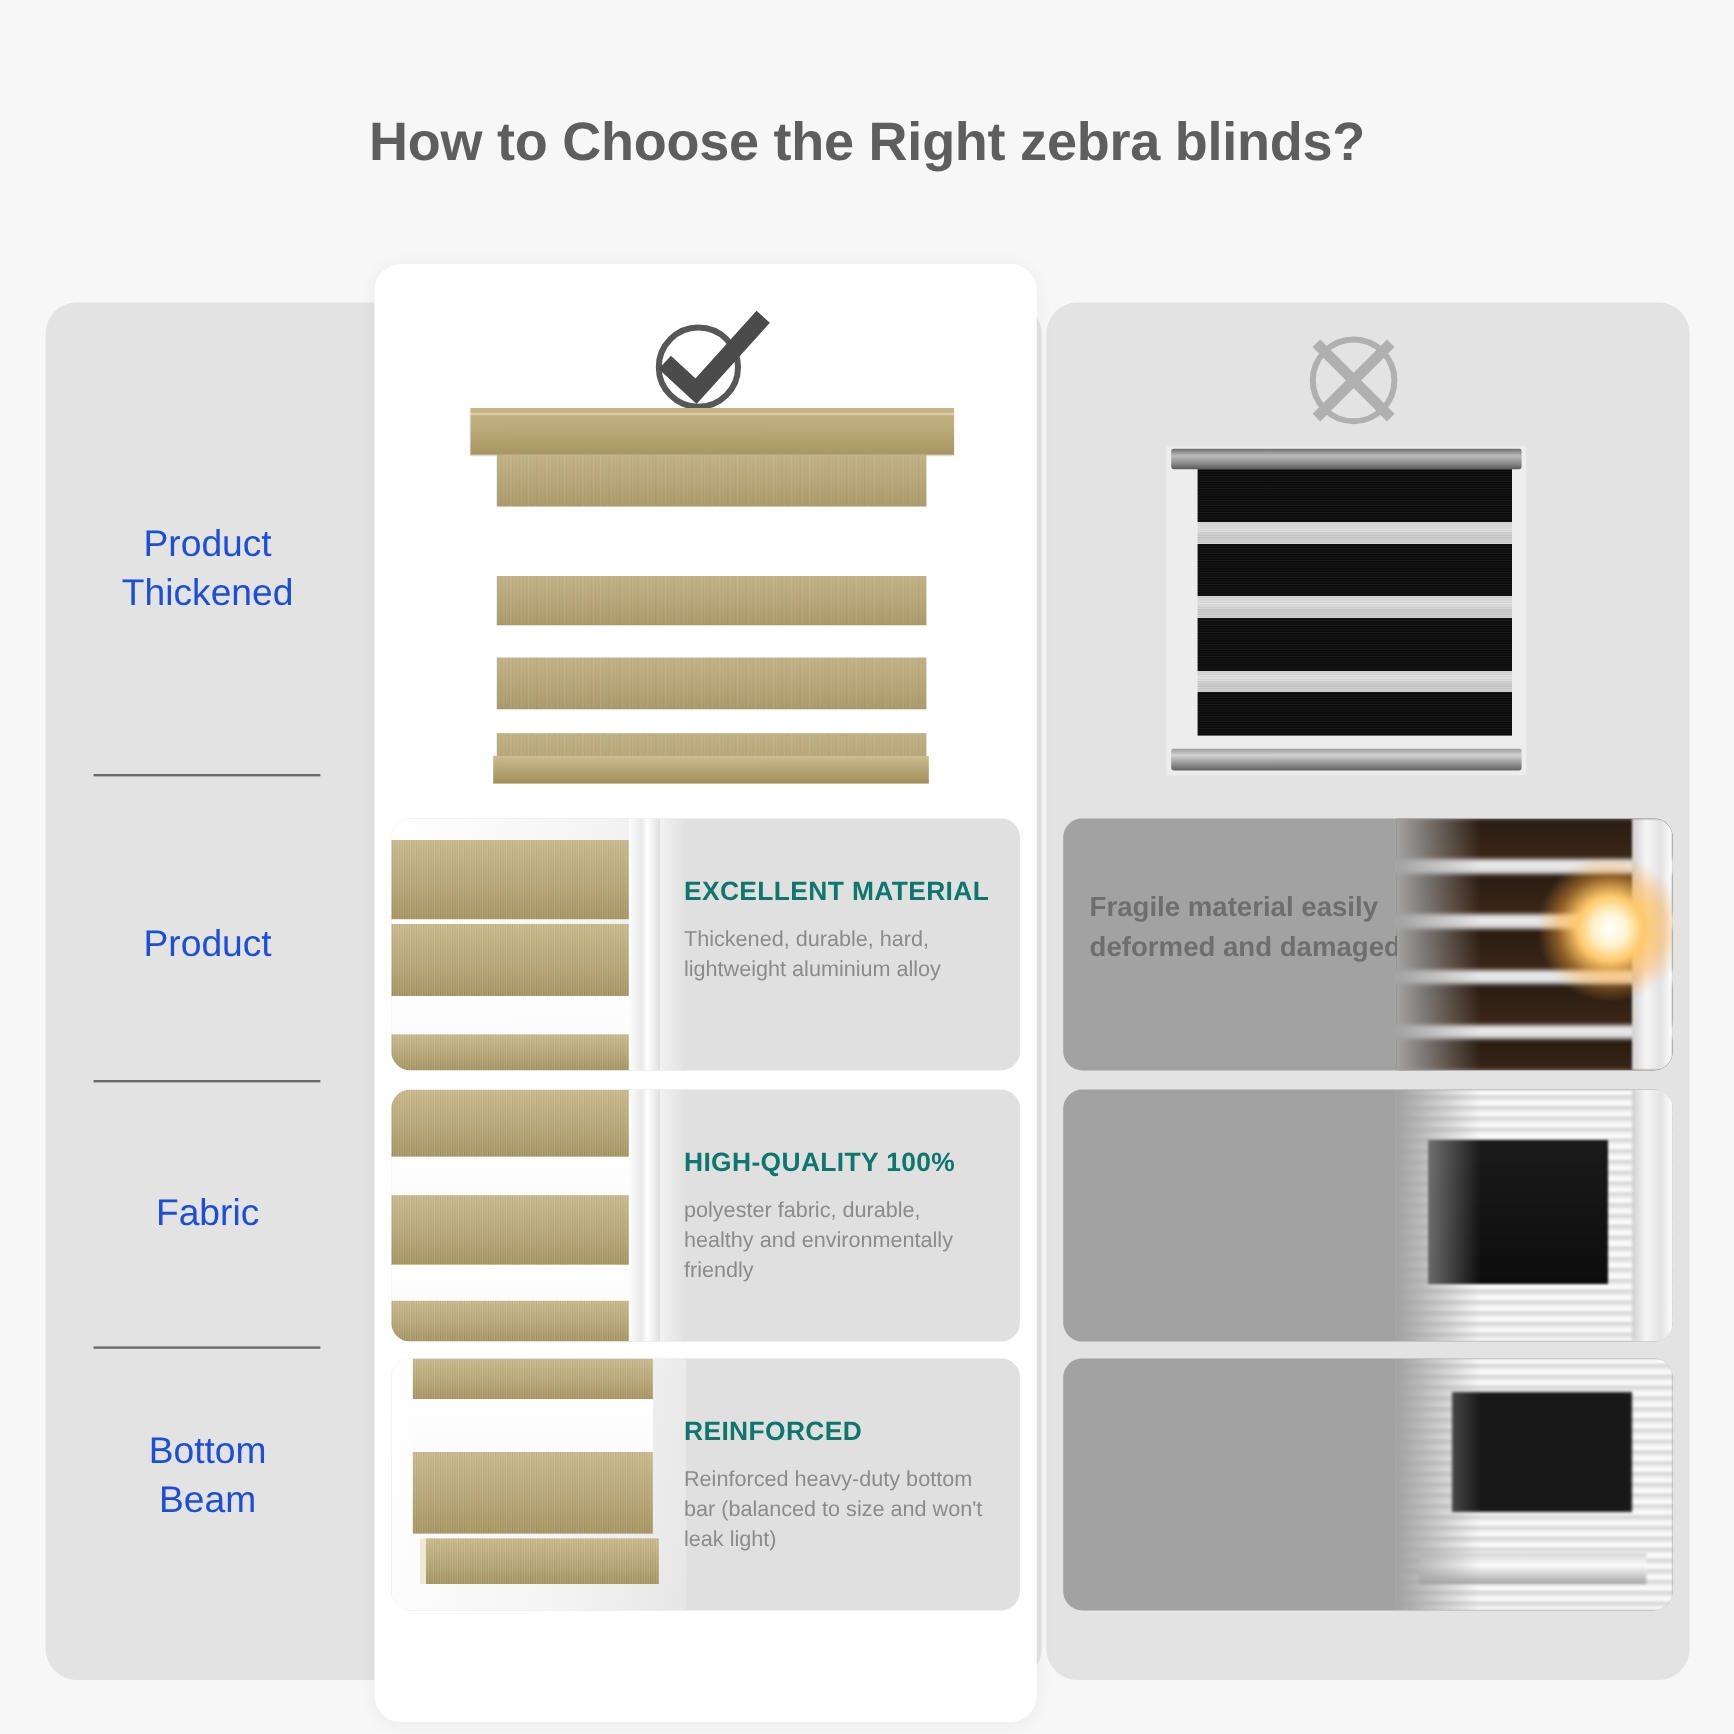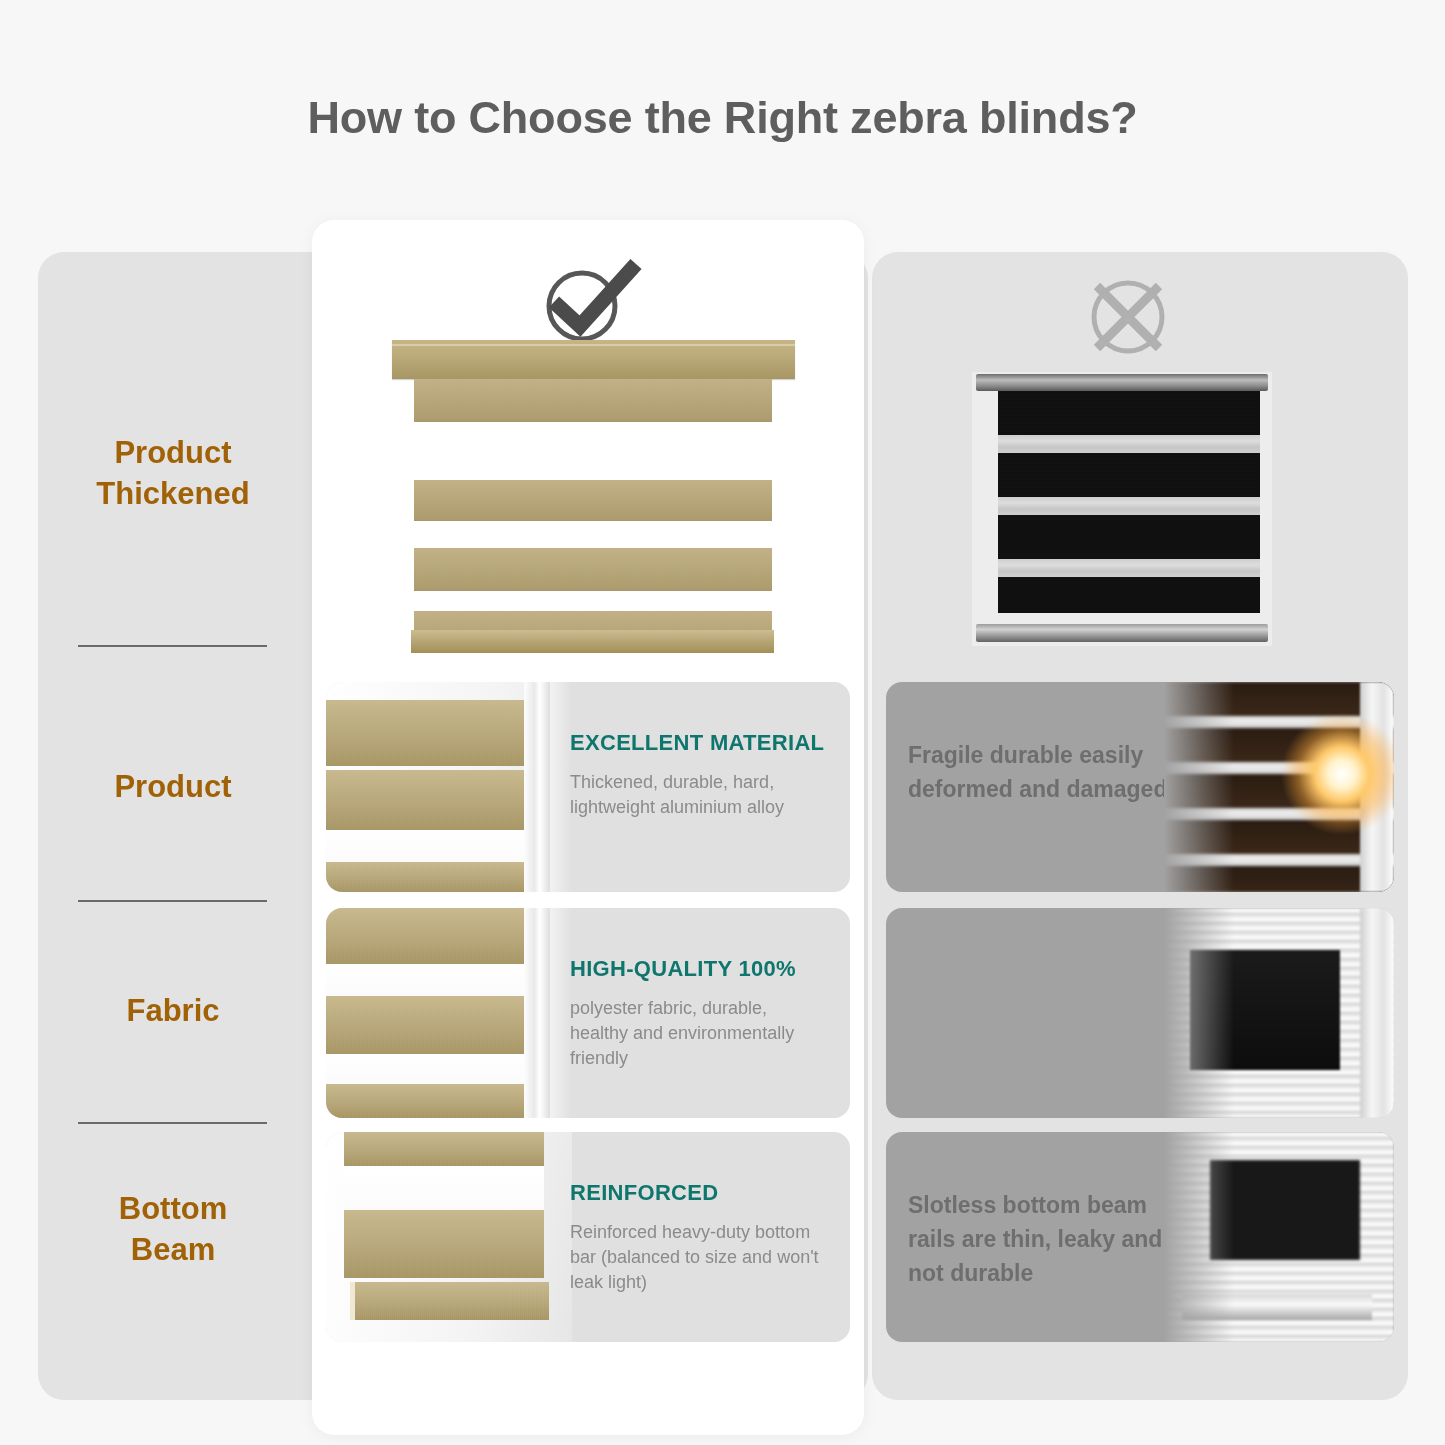--- a/index.html
+++ b/index.html
@@ -57,22 +57,22 @@
     border-radius: 22px;
     box-shadow: 0 2px 16px rgba(0,0,0,0.05);
   }
 
   
   .row-label {
     position: absolute;
     left: 58px;
     width: 230px;
     text-align: center;
-    color: #a16207;
-    font-weight: bold;
+    color: #1d4ed8;
+    font-weight: normal;
     font-size: 31px;
     line-height: 41px;
   }
   .row-label.lbl-0 { top: 432px; }
   .row-label.lbl-1 { top: 766px; }
   .row-label.lbl-2 { top: 990px; }
   .row-label.lbl-3 { top: 1188px; }
 
   .row-divider {
     position: absolute;
@@ -453,33 +453,32 @@
   </div>
 </div>
 
 <div class="feature-card card-right card-r0">
   <div class="rc-img">
     <div class="rc-blinds-dark"></div>
     <div class="rc-frame-r"></div>
     <div class="rc-sun"></div>
     <div class="rc-mask"></div>
   </div>
-  <div class="card-text-right">Fragile durable easily deformed and damaged</div>
+  <div class="card-text-right">Fragile material easily deformed and damaged</div>
 </div>
 
 <div class="feature-card card-right card-r1">
   <div class="rc-img">
     <div class="rc-sheer"></div>
     <div class="rc-panel-dark"></div>
     <div class="rc-frame-r"></div>
     <div class="rc-mask"></div>
   </div>
 </div>
 
 <div class="feature-card card-right card-r2">
   <div class="rc-img">
     <div class="rc-sheer"></div>
     <div class="rc-dark-box"></div>
     <div class="rc-rail-img"></div>
     <div class="rc-mask"></div>
   </div>
-  <div class="card-text-right">Slotless bottom beam rails are thin, leaky and not durable</div>
 </div>
 
 </body></html>

